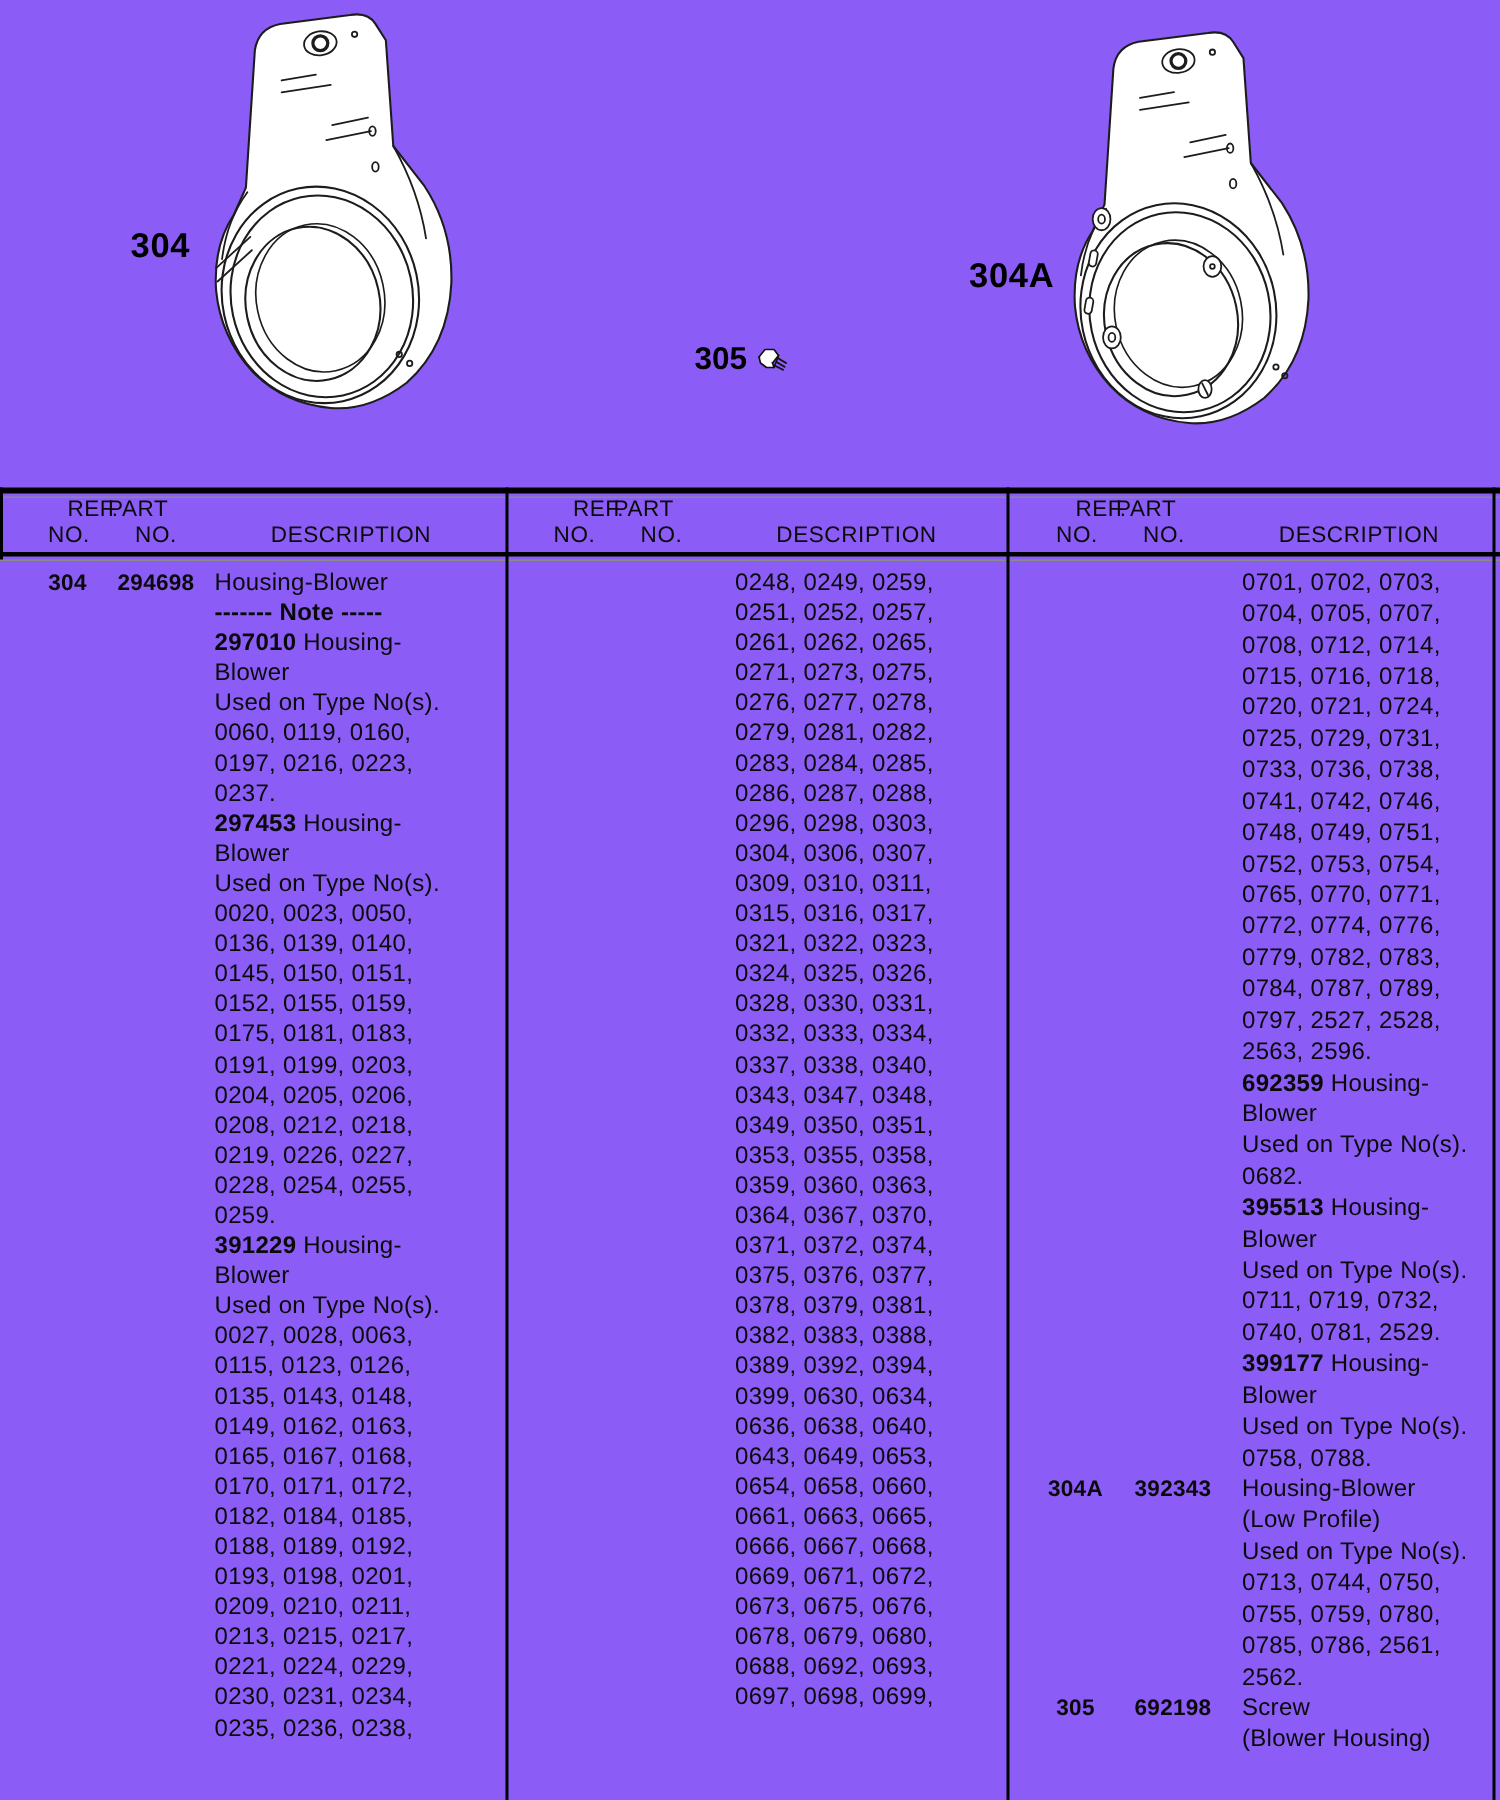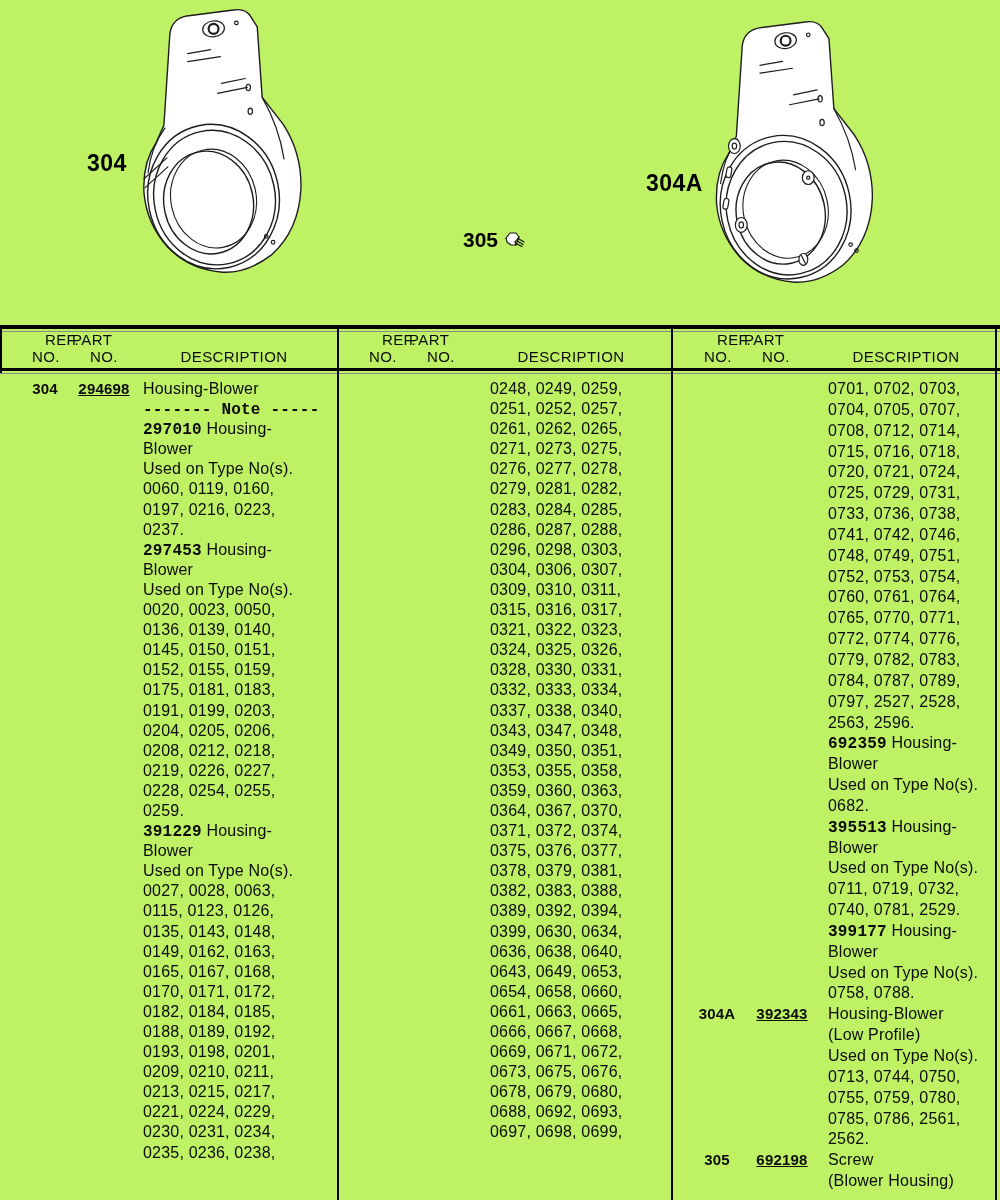--- a/index.html
+++ b/index.html
@@ -1,18 +1,18 @@
 <!DOCTYPE html>
 <html><head>
 <meta charset="utf-8">
 <title>Parts List</title>
 <style>
   html,body{margin:0;padding:0;background:#fff;}
   .page{
-    position:relative;width:1000px;height:1200px;background:#bef264;overflow:hidden;
+    position:relative;width:1000px;height:1200px;background:#8b5cf6;overflow:hidden;
     font-family:"Liberation Sans","DejaVu Sans",sans-serif;color:#111;
   }
   
   .fig-svg{position:absolute;}
   .fig-label{position:absolute;font-weight:bold;font-size:23px;color:#000;letter-spacing:0.5px;}
   .fig-305{position:absolute;font-weight:bold;font-size:21px;color:#000;display:flex;align-items:center;gap:5px;}
   
   .rule{position:absolute;background:#000;}
   .rule.thin{background:#8a8a8a;}
   .vsep{position:absolute;top:325px;height:875px;width:2px;background:#000;}
@@ -24,26 +24,26 @@
   .h-part1{left:72px;width:64px;top:6px;text-align:left;}
   .h-part2{left:72px;width:64px;top:23px;text-align:center;}
   .h-desc{left:138px;width:192px;top:23px;text-align:center;}
   
   .col-body{position:absolute;top:379px;font-size:16px;letter-spacing:0.2px;color:#0a0a0a;}
   #col1{left:0;width:337px;--lh:20.1px;}
   #col2{left:340px;width:335px;--lh:20.1px;}
   #col3{left:672px;width:328px;--lh:20.85px;}
   .line{position:relative;height:var(--lh);line-height:var(--lh);white-space:nowrap;}
   .ref{position:absolute;left:16px;width:58px;text-align:center;font-weight:bold;font-size:15px;}
-  .part{position:absolute;left:72px;width:64px;text-align:center;font-weight:bold;font-size:15px;text-decoration:underline;}
+  .part{position:absolute;left:72px;width:64px;text-align:center;font-weight:bold;font-size:15px;}
   #col3 .part{left:78px;}
   .desc{position:absolute;left:143px;}
   #col2 .desc{left:150px;}
   #col3 .desc{left:156px;}
-  .desc b{font-weight:bold;font-family:Liberation Mono, monospace;}
+  .desc b{font-weight:bold;}
 </style>
 </head>
 <body>
 
 <div class="page">
 
   <svg class="fig-svg" style="left:134px;top:8px;" width="174" height="268" viewBox="0 0 175 270">
     <g fill="#fff" stroke="#1c1c1c" stroke-width="1.4" stroke-linejoin="round" stroke-linecap="round">
       <path d="M 30,118 L 36,26 Q 38,11 53,8 L 100,2 Q 112,0 117,8 L 124,19 L 129,90 L 150,117 Q 169,146 168,182 Q 166,224 138,249 Q 113,268 87,266 Q 55,263 34,241 Q 13,218 10,187 Q 8,157 22,136 Z"></path>
       <ellipse cx="80" cy="190" rx="66" ry="73" transform="rotate(-12 80 190)" fill="none"></ellipse>
@@ -413,23 +413,20 @@
       <div class="line">
         <span class="desc">0741, 0742, 0746,</span>
       </div>
       <div class="line">
         <span class="desc">0748, 0749, 0751,</span>
       </div>
       <div class="line">
         <span class="desc">0752, 0753, 0754,</span>
       </div>
       <div class="line">
-        <span class="desc">0760, 0761, 0764,</span>
-      </div>
-      <div class="line">
         <span class="desc">0765, 0770, 0771,</span>
       </div>
       <div class="line">
         <span class="desc">0772, 0774, 0776,</span>
       </div>
       <div class="line">
         <span class="desc">0779, 0782, 0783,</span>
       </div>
       <div class="line">
         <span class="desc">0784, 0787, 0789,</span>

